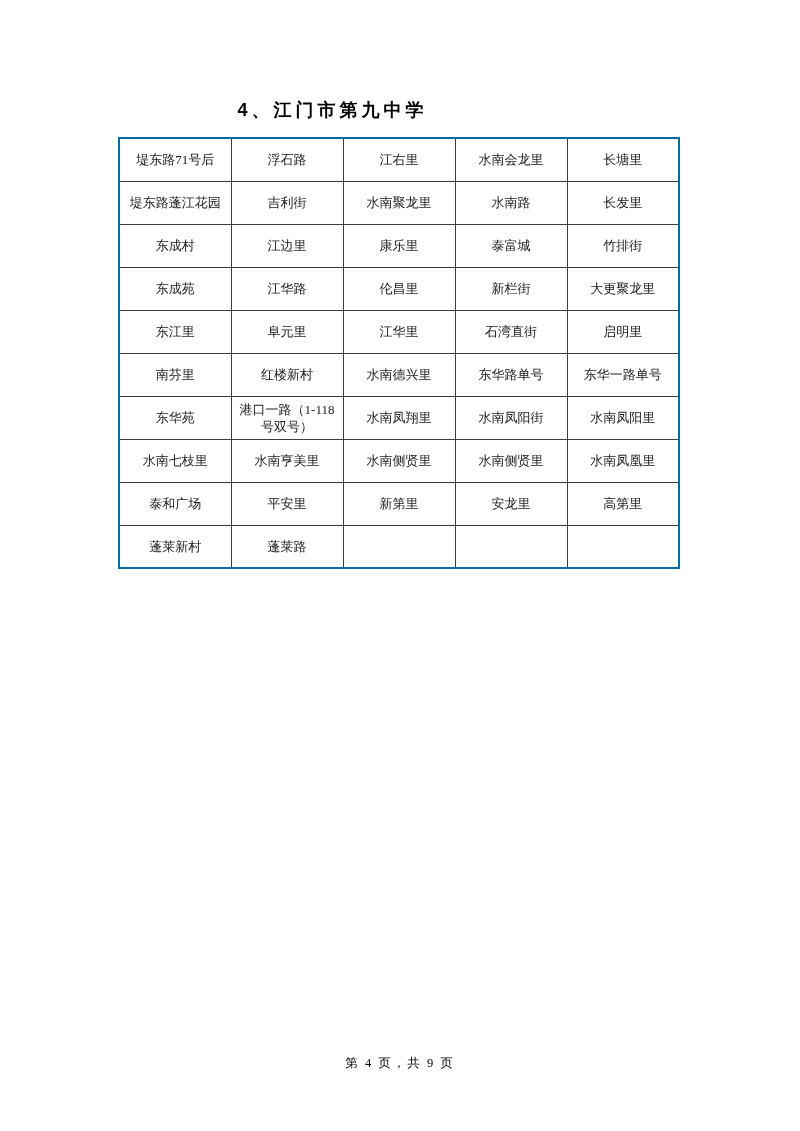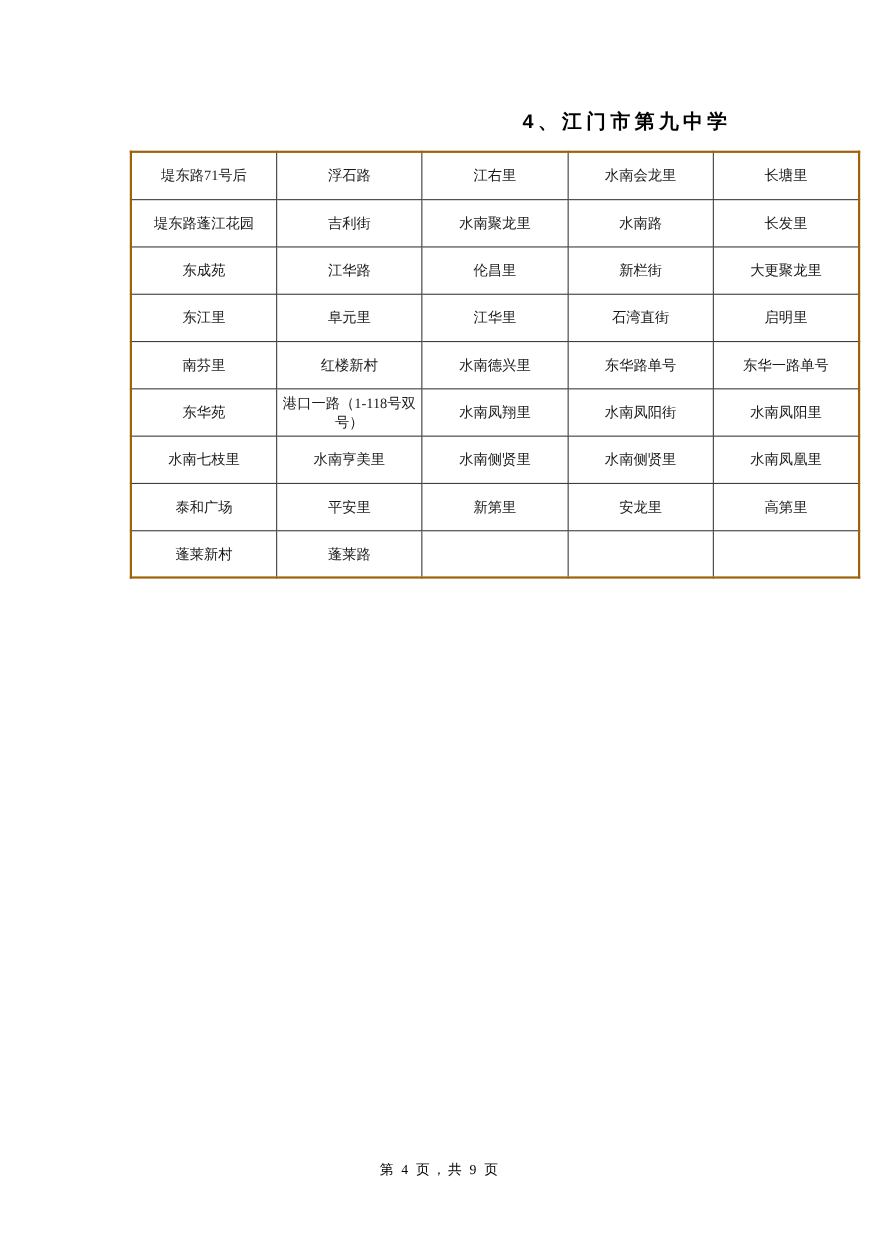--- a/index.html
+++ b/index.html
@@ -14,35 +14,35 @@
     width: 800px;
     height: 1131px;
     background: #ffffff;
     overflow: hidden;
   }
   .doc-title {
     position: absolute;
     top: 98px;
     left: 0;
     width: 665px;
-    text-align: right;
+    text-align: center;
     font-family: "Liberation Sans", "DejaVu Sans", sans-serif;
     font-weight: bold;
     font-size: 18px;
     letter-spacing: 4px;
     color: #000000;
   }
   table.addr-table {
     position: absolute;
     left: 118px;
     top: 137px;
-    width: 664px;
+    width: 562px;
     border-collapse: collapse;
     table-layout: fixed;
-    border: 2px solid #a16207;
+    border: 2px solid #0369a1;
   }
   table.addr-table td {
     border: 1px solid #3d3d3d;
     height: 43px;
     text-align: center;
     vertical-align: middle;
     font-size: 13px;
     line-height: 17px;
     padding: 2px 4px;
     color: #1a1a1a;
@@ -74,20 +74,27 @@
           <td>江右里</td>
           <td>水南会龙里</td>
           <td>长塘里</td>
         </tr>
         <tr>
           <td>堤东路蓬江花园</td>
           <td>吉利街</td>
           <td>水南聚龙里</td>
           <td>水南路</td>
           <td>长发里</td>
+        </tr>
+        <tr>
+          <td>东成村</td>
+          <td>江边里</td>
+          <td>康乐里</td>
+          <td>泰富城</td>
+          <td>竹排街</td>
         </tr>
         <tr>
           <td>东成苑</td>
           <td>江华路</td>
           <td>伦昌里</td>
           <td>新栏街</td>
           <td>大更聚龙里</td>
         </tr>
         <tr>
           <td>东江里</td>

